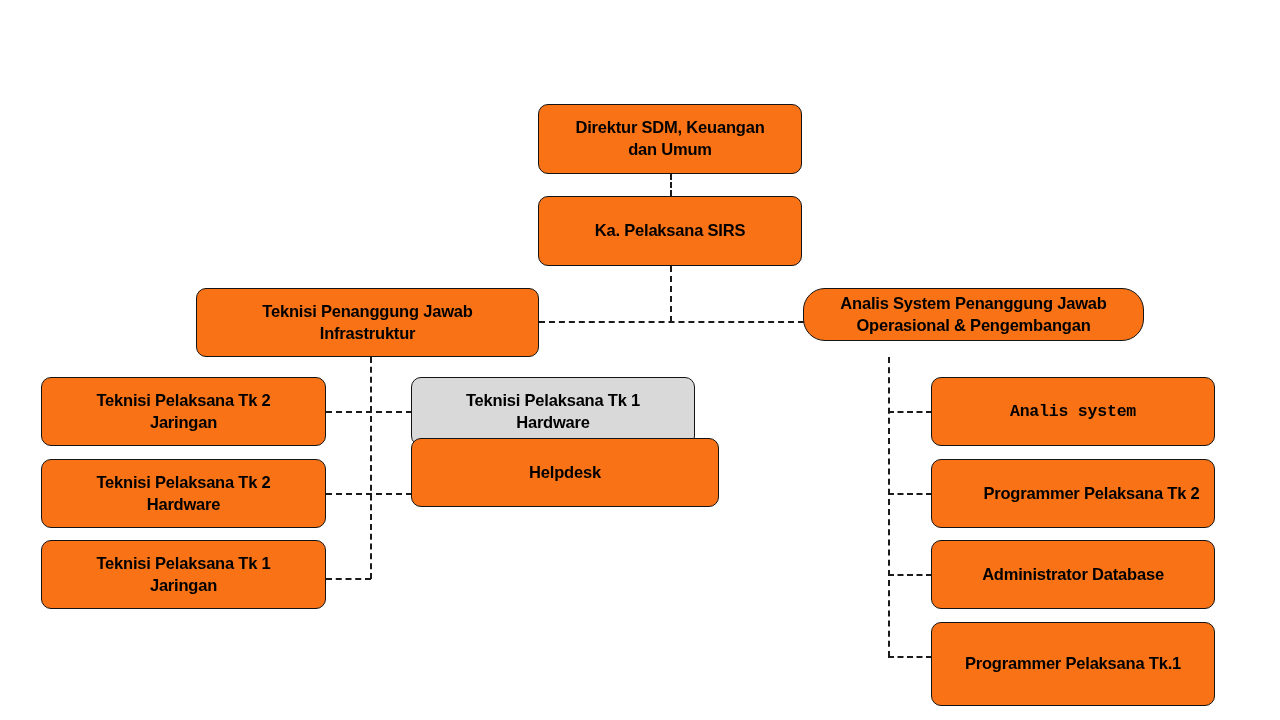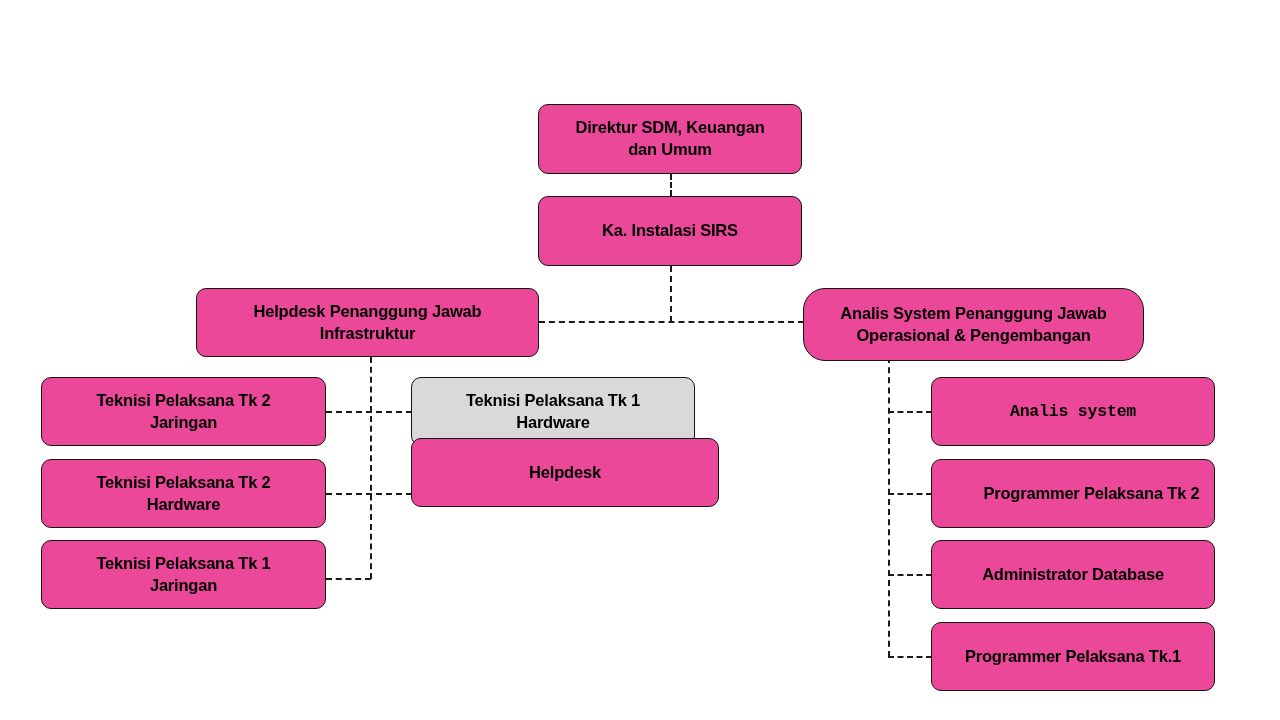--- a/index.html
+++ b/index.html
@@ -15,21 +15,21 @@
     width: 1280px;
     height: 720px;
     background: #ffffff;
     overflow: hidden;
   }
   .node {
     position: absolute;
     box-sizing: border-box;
     border: 1.6px solid #141414;
     border-radius: 10px;
-    background: #ec4899;
+    background: #f97316;
     display: flex;
     align-items: center;
     justify-content: center;
     text-align: center;
     font-weight: bold;
     font-size: 16.5px;
     line-height: 1.33;
     color: #000000;
     letter-spacing: -0.2px;
     padding: 2px 8px;
@@ -75,29 +75,29 @@
   <div class="conn h" style="left:888px; top:493px; width:44px;"></div>
   <div class="conn h" style="left:888px; top:574px; width:44px;"></div>
   <div class="conn h" style="left:888px; top:656px; width:44px;"></div>
 
   <div class="node" style="left:538px; top:104px; width:264px; height:70px;">
     <span class="node-label">Direktur SDM, Keuangan
 dan Umum</span>
   </div>
 
   <div class="node" style="left:538px; top:196px; width:264px; height:70px;">
-    <span class="node-label">Ka. Instalasi SIRS</span>
+    <span class="node-label">Ka. Pelaksana SIRS</span>
   </div>
 
   <div class="node" style="left:196px; top:288px; width:343px; height:69px;">
-    <span class="node-label">Helpdesk Penanggung Jawab
+    <span class="node-label">Teknisi Penanggung Jawab
 Infrastruktur</span>
   </div>
 
-  <div class="node" style="left:803px; top:288px; width:341px; height:73px;border-radius:22px;">
+  <div class="node" style="left:803px; top:288px; width:341px; height:53px;border-radius:22px;">
     <span class="node-label">Analis System Penanggung Jawab
 Operasional &amp; Pengembangan</span>
   </div>
 
   <div class="node" style="left:41px; top:377px; width:285px; height:69px;">
     <span class="node-label">Teknisi Pelaksana Tk 2
 Jaringan</span>
   </div>
 
   <div class="node" style="left:41px; top:459px; width:285px; height:69px;">
@@ -124,17 +124,17 @@
   </div>
 
   <div class="node" style="left:931px; top:459px; width:284px; height:69px;padding-left:45px;">
     <span class="node-label">Programmer Pelaksana Tk 2</span>
   </div>
 
   <div class="node" style="left:931px; top:540px; width:284px; height:69px;justify-content:flex-end;">
     <span class="node-label">Administrator Database</span>
   </div>
 
-  <div class="node" style="left:931px; top:622px; width:284px; height:69px;">
+  <div class="node" style="left:931px; top:622px; width:284px; height:84px;">
     <span class="node-label">Programmer Pelaksana Tk.1</span>
   </div>
 
 </div>
 
 </body></html>

